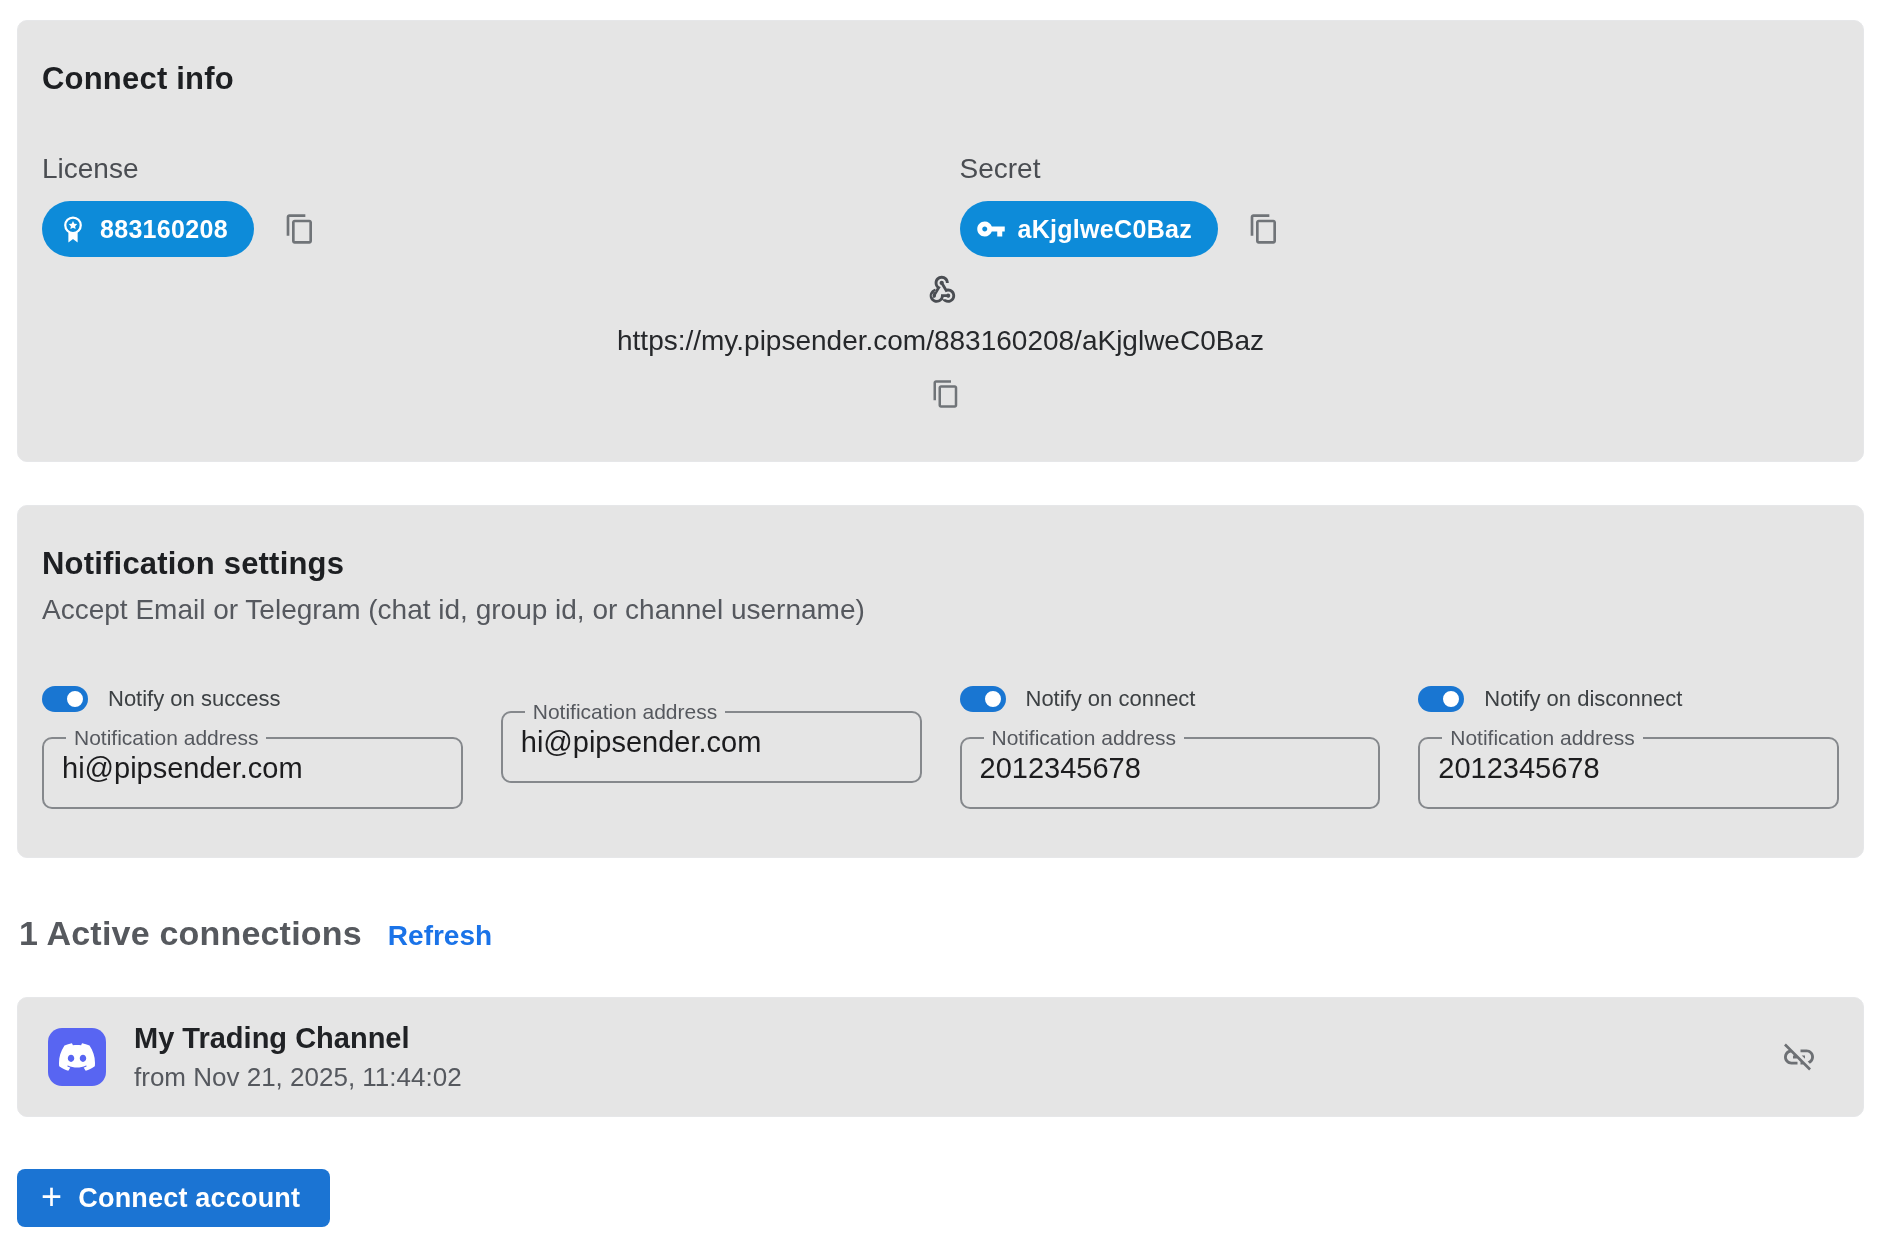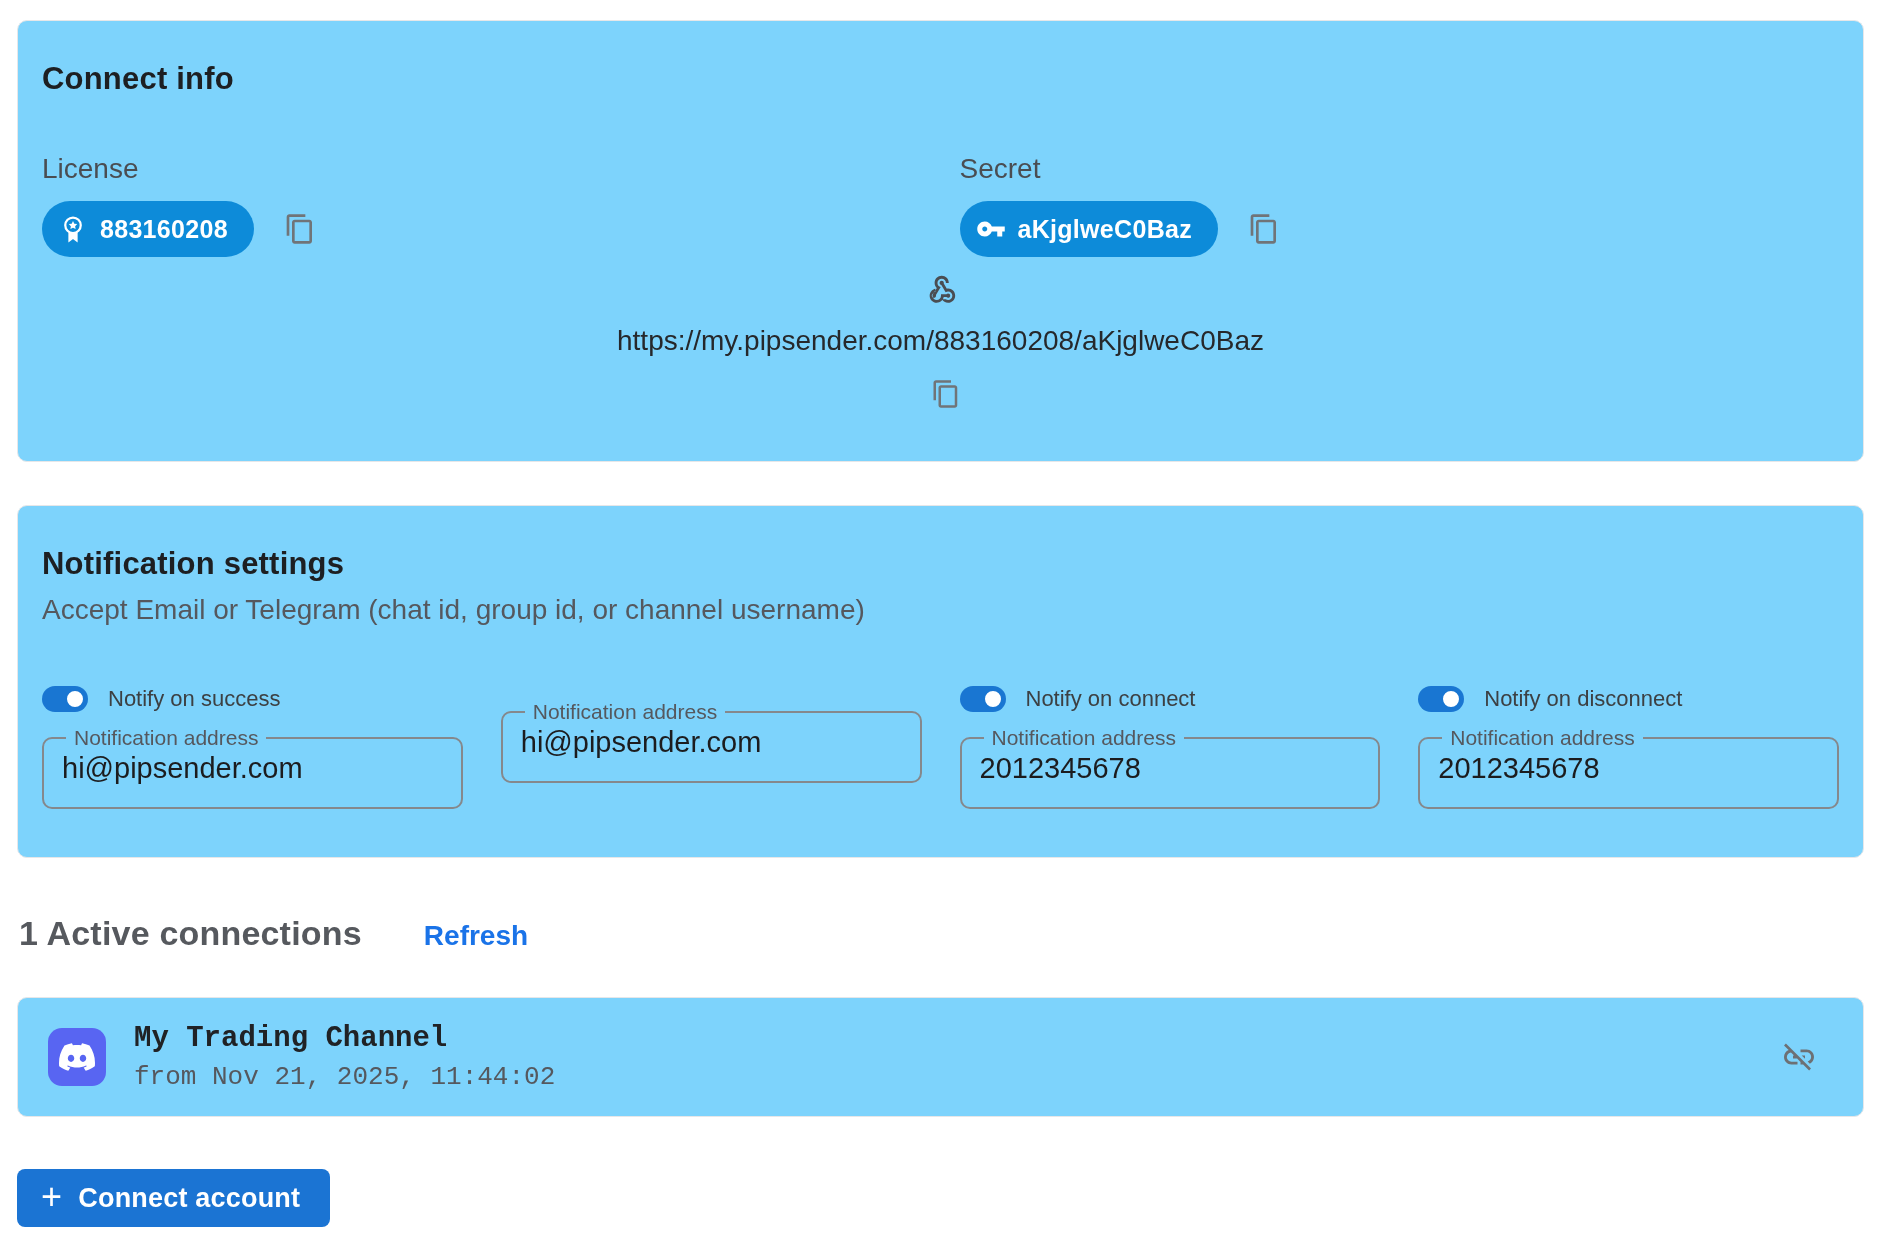--- a/index.html
+++ b/index.html
@@ -5,21 +5,21 @@
   * { box-sizing: border-box; margin: 0; padding: 0; }
   html, body { background: #ffffff; }
   body {
     width: 1886px; min-height: 1242px;
     font-family: "Liberation Sans", "DejaVu Sans", sans-serif;
     color: #1c1c1e;
   }
   .page { padding: 20px 22px 22px 17px; }
 
   .card {
-    background: #7dd3fc;
+    background: #e5e5e5;
     border: 1px solid #e6e7e9;
     border-radius: 10px;
   }
   .card-pad { padding: 40px 24px 48px 24px; }
 
   .card-title { font-size: 31px; font-weight: bold; color: #1d1f22; letter-spacing: .2px; }
   .card-subtitle { font-size: 28px; color: #55585e; margin-top: 12px; font-weight: 400; }
 
   
   .cred-grid { display: grid; grid-template-columns: 1fr 1fr; gap: 38px; margin-top: 56px; }
@@ -72,29 +72,29 @@
   }
   fieldset.outlined input {
     width: 100%; border: none; background: transparent; outline: none;
     font-family: inherit; font-size: 29px; color: #1c1c1e;
     padding: 2px 4px 10px 4px;
   }
 
   
   .connections-head { display: flex; align-items: baseline; margin: 56px 0 0 2px; }
   .connections-title { font-size: 34px; font-weight: bold; color: #56595e; letter-spacing: .2px; }
-  .refresh-link { font-size: 28px; font-weight: bold; color: #1a73e8; text-decoration: none; margin-left: 62px; cursor: pointer; }
+  .refresh-link { font-size: 28px; font-weight: bold; color: #1a73e8; text-decoration: none; margin-left: 26px; cursor: pointer; }
 
   .conn-card { margin-top: 44px; height: 120px; display: flex; align-items: center; padding: 0 42px 0 30px; }
   .service-tile {
     width: 58px; height: 58px; border-radius: 14px;
     background: #5865f2; display: flex; align-items: center; justify-content: center;
     flex: 0 0 auto;
   }
-  .conn-text { margin-left: 28px; font-family: Liberation Mono, monospace; }
+  .conn-text { margin-left: 28px; }
   .conn-name { font-size: 29px; font-weight: bold; color: #202225; }
   .conn-since { font-size: 26px; color: #55585e; margin-top: 7px; }
   .conn-card .icon-btn { margin-left: auto; color: #6d7074; }
 
   
   .connect-btn {
     margin-top: 52px;
     display: inline-flex; align-items: center; gap: 16px;
     height: 58px; padding: 0 30px 0 24px;
     background: #1b74d3; color: #ffffff;

